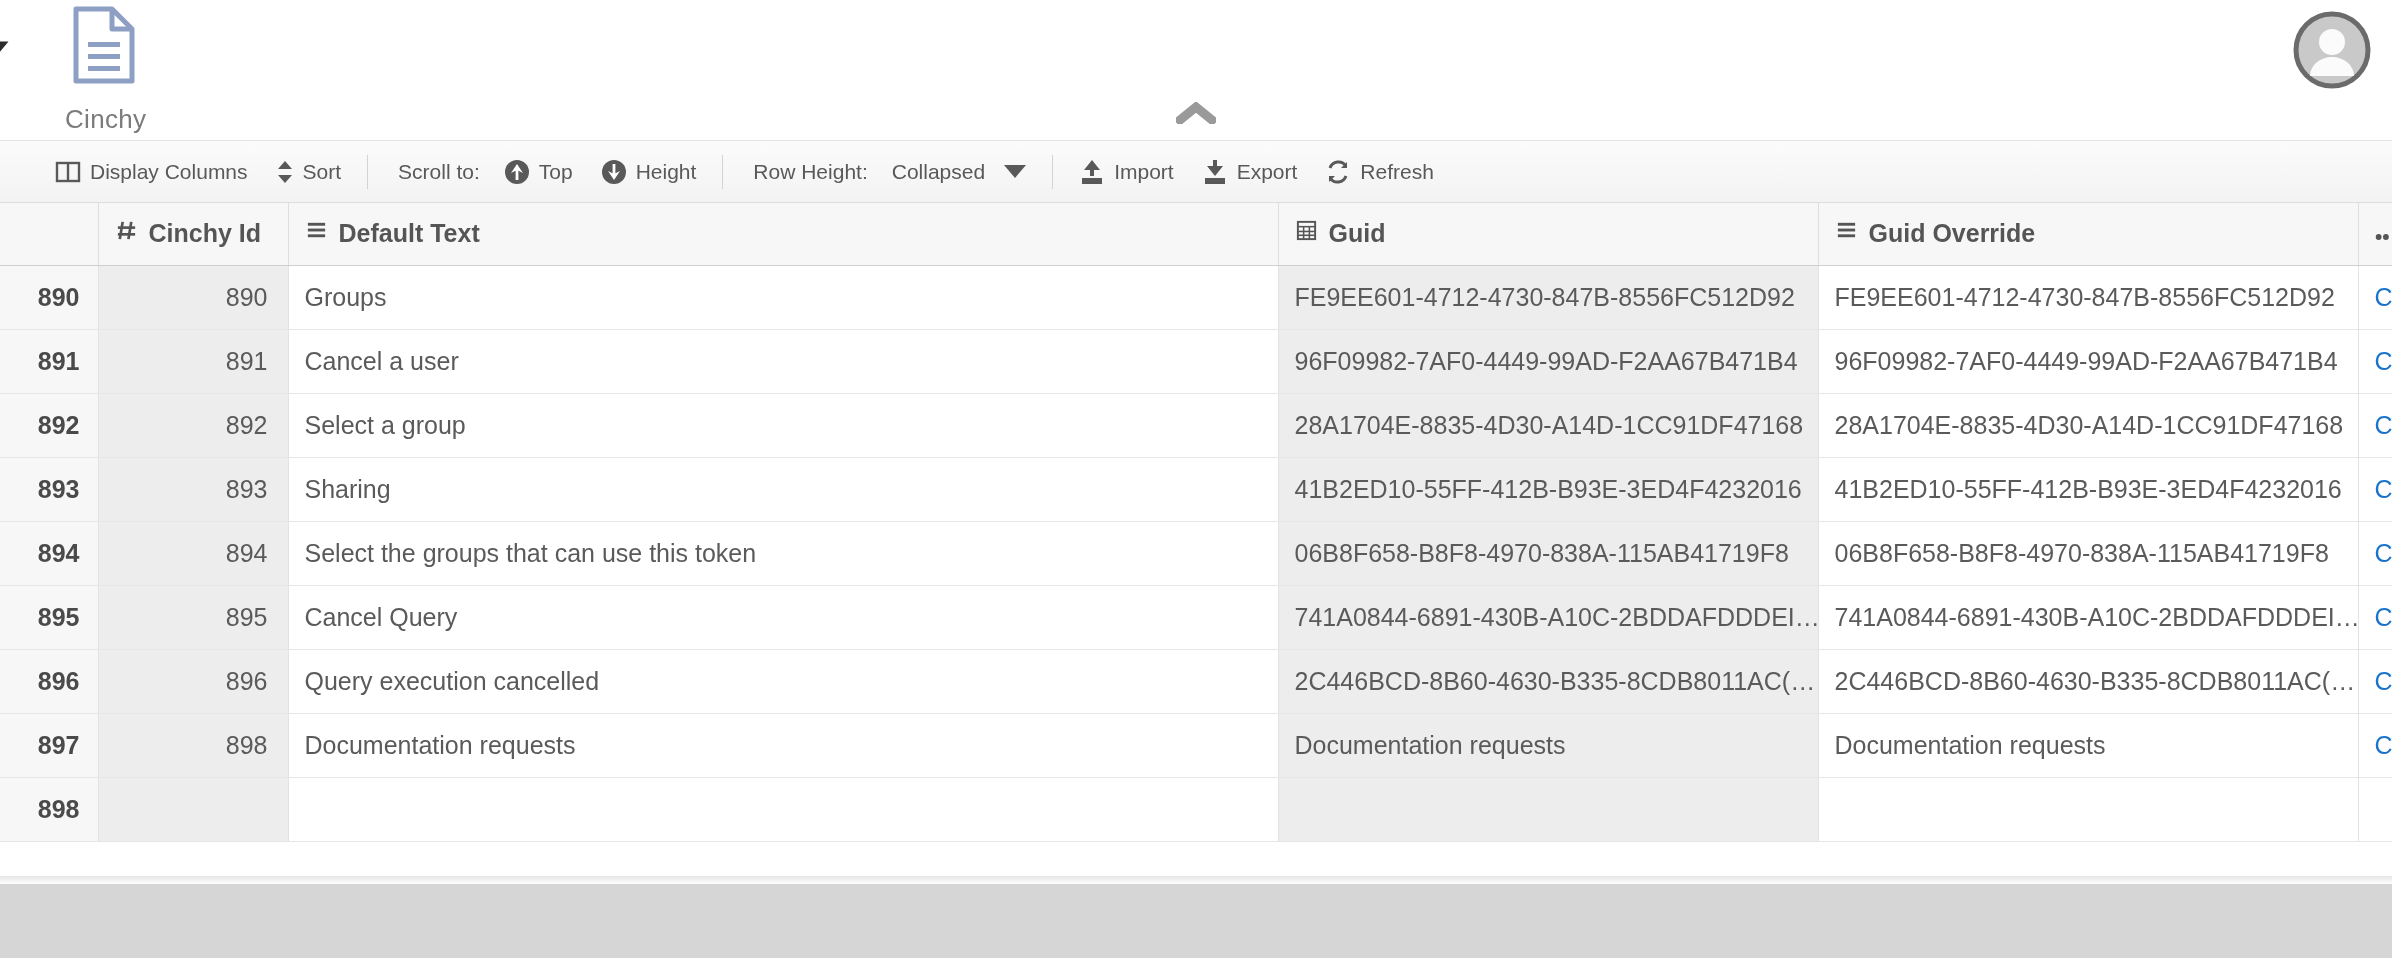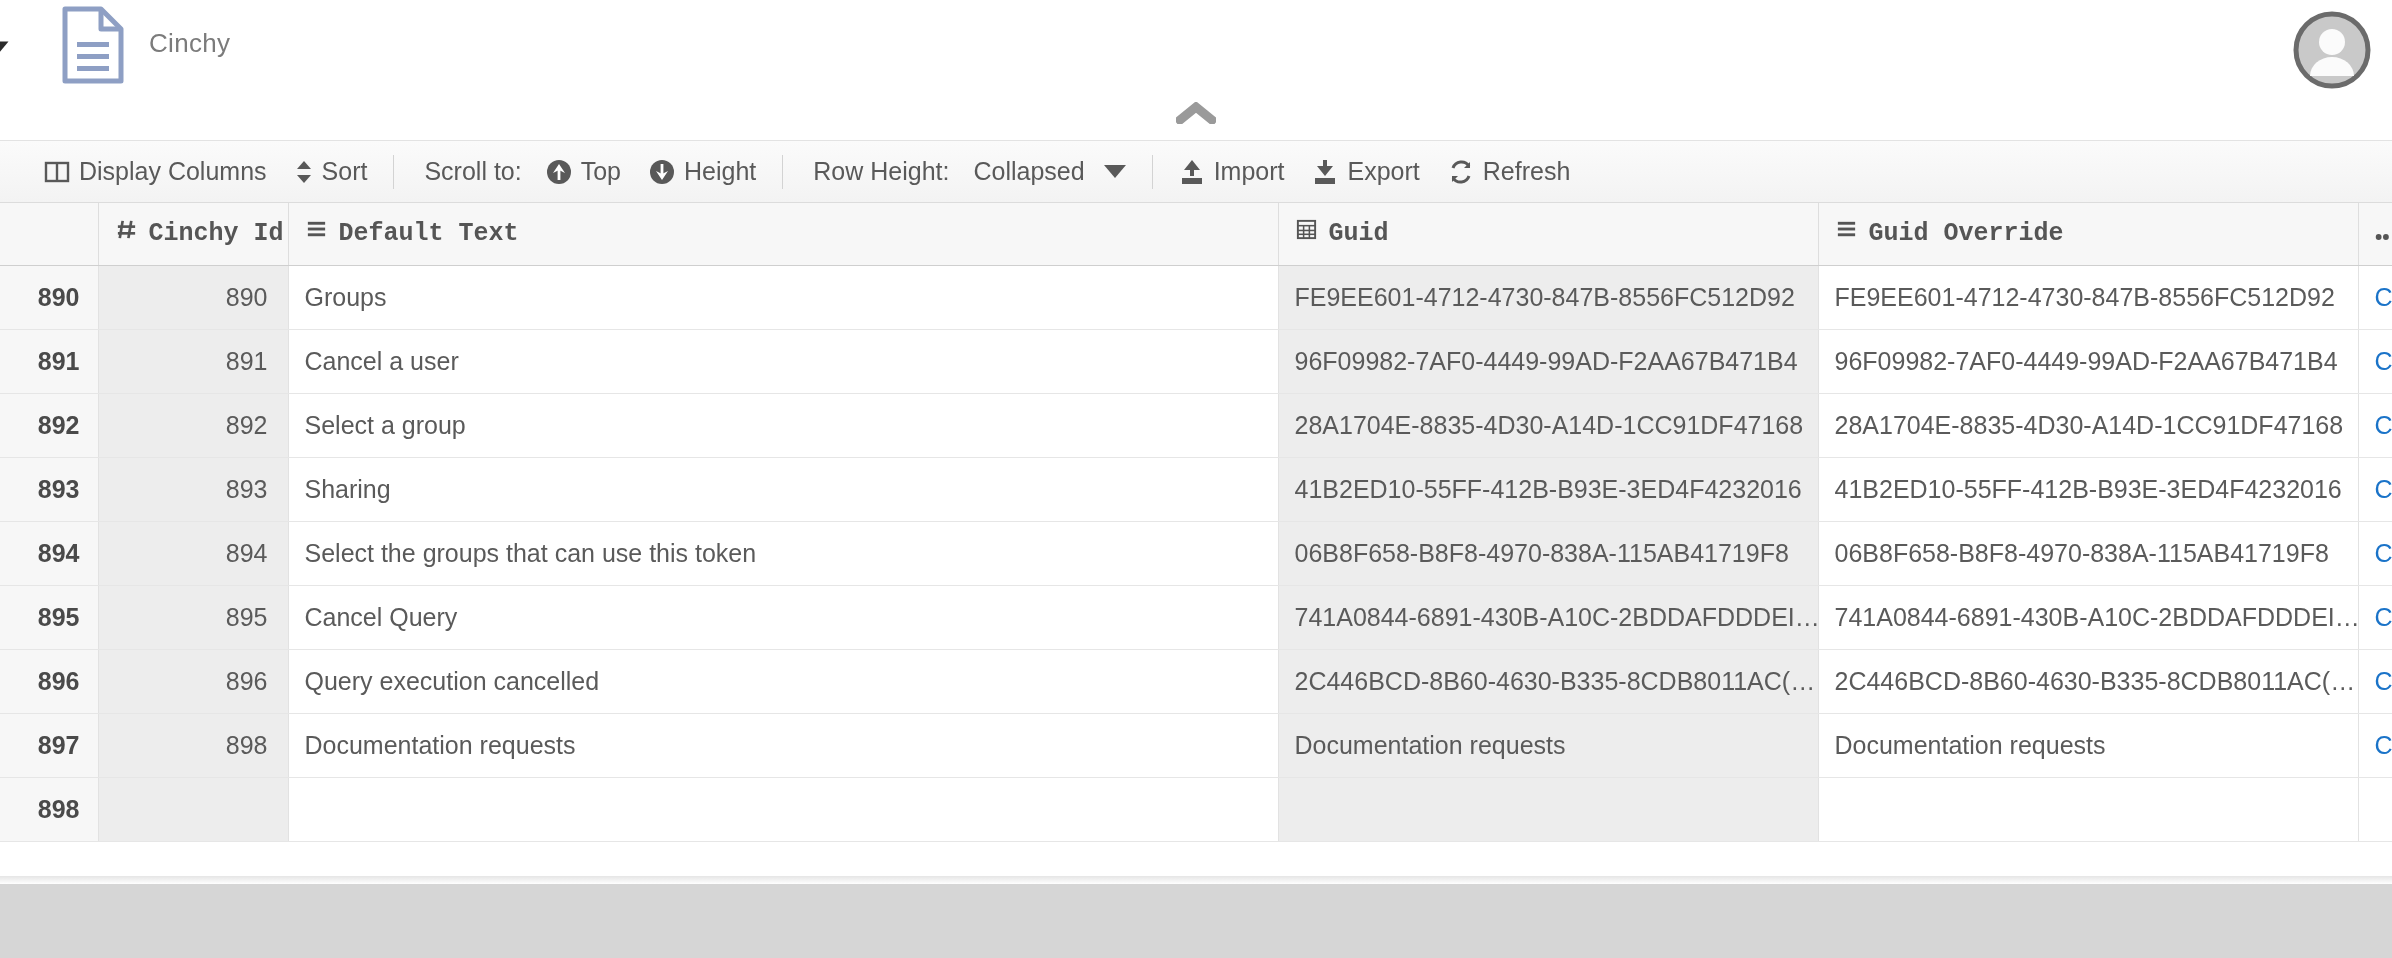--- a/index.html
+++ b/index.html
@@ -26,20 +26,21 @@
     border-top: 14px solid transparent;
     border-bottom: 14px solid transparent;
     transform: rotate(90deg);
   }
   .brand {
     display: flex;
     align-items: center;
     gap: 22px;
     margin-left: 62px;
     margin-top: 6px;
+    flex-direction: column;
   }
   .doc-icon { width: 62px; height: 78px; flex: 0 0 auto; }
   .brand-text { display: flex; flex-direction: column; line-height: 1; }
   .brand-sub {
     font-size: 26px;
     color: #7b7b7b;
     letter-spacing: .3px;
     margin-bottom: 4px;
     margin-left: 3px;
   }
@@ -64,23 +65,23 @@
   }
 
   
   .toolbar {
     height: 63px;
     background: linear-gradient(#fbfbfb, #f3f3f3);
     border-top: 1px solid #e3e3e3;
     border-bottom: 1px solid #dcdcdc;
     display: flex;
     align-items: center;
-    padding-left: 30px;
+    padding-left: 41px;
     gap: 0;
-    font-size: 25px;
+    font-size: 21px;
     color: #595959;
   }
   .tb-item {
     display: flex;
     align-items: center;
     gap: 9px;
     padding: 0 14px;
     height: 100%;
     cursor: pointer;
     white-space: nowrap;
@@ -119,21 +120,21 @@
     background: #f7f7f7;
     border-right: 1px solid #dedede;
     border-bottom: 1px solid #cfcfcf;
     font-size: 25px;
     font-weight: 700;
     color: #555;
     text-align: left;
     padding: 0 16px;
     white-space: nowrap;
   }
-  .grid th .th-in { display: flex; align-items: center; gap: 11px; font-family: Liberation Mono, monospace; }
+  .grid th .th-in { display: flex; align-items: center; gap: 11px; }
   .grid td {
     height: 64px;
     border-right: 1px solid #e2e2e2;
     border-bottom: 1px solid #e6e6e6;
     font-size: 25px;
     color: #5a5a5a;
     padding: 0 16px;
     white-space: nowrap;
     overflow: hidden;
   }

